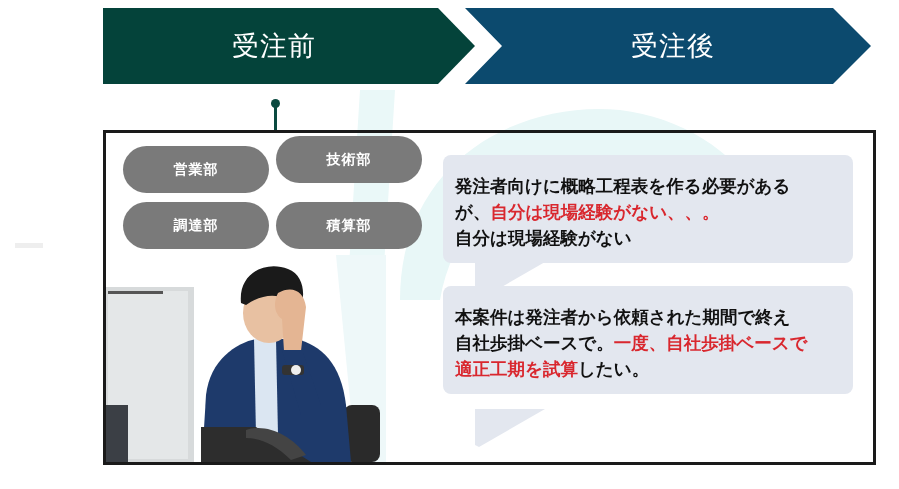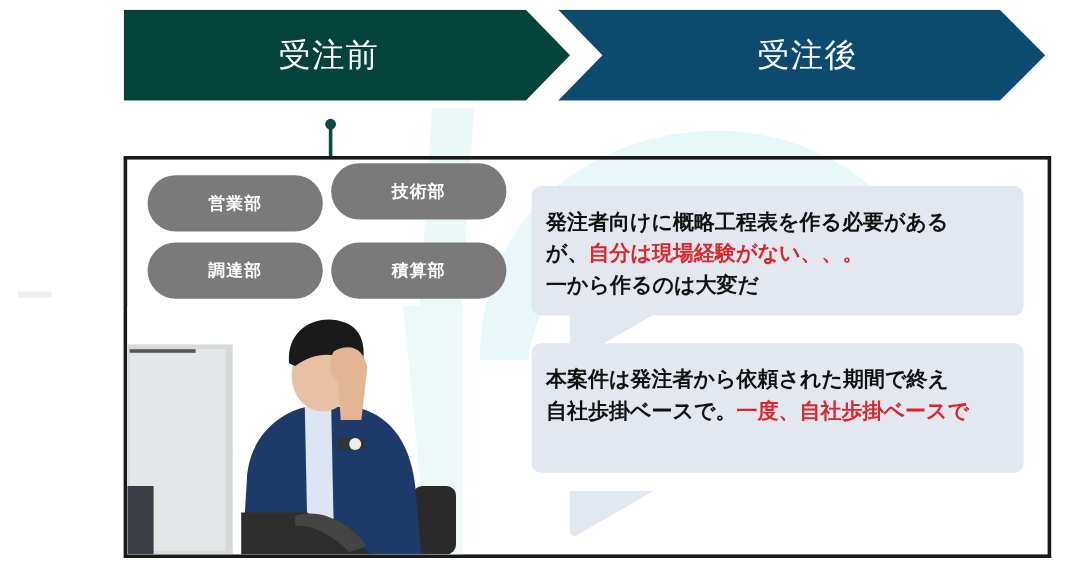--- a/index.html
+++ b/index.html
@@ -96,21 +96,22 @@
     <circle cx="190" cy="115" r="5" fill="#eeeeee"></circle>
 
     <path d="M95 172 L150 172 L205 207 L95 207 Z" fill="#2d2d2d"></path>
     <path d="M140 175 C160 168 185 180 200 200 L185 205 C170 190 155 183 140 183 Z" fill="#444"></path>
   </svg>
 </div>
 
 <div class="bubble" style="top:155px; height:108px;">
   <div><span>発注者向けに概略工程表を作る必要がある</span></div>
   <div><span>が、</span><span class="red">自分は現場経験がない、、。</span></div>
-  <div><span>一から作るのは大変だ</span></div>
+  <div><span>自分は現場経験がない</span></div>
 </div>
 <div class="bubble-tail" style="top:262px;"></div>
 
 <div class="bubble" style="top:286px; height:108px;">
   <div><span>本案件は発注者から依頼された期間で終え</span></div>
   <div><span>自社歩掛ベースで。</span><span class="red">一度、自社歩掛ベースで</span></div>
+  <div><span class="red">適正工期を試算</span><span>したい。</span></div>
 </div>
 <div class="bubble-tail" style="top:409px;"></div>
 
 </body></html>

